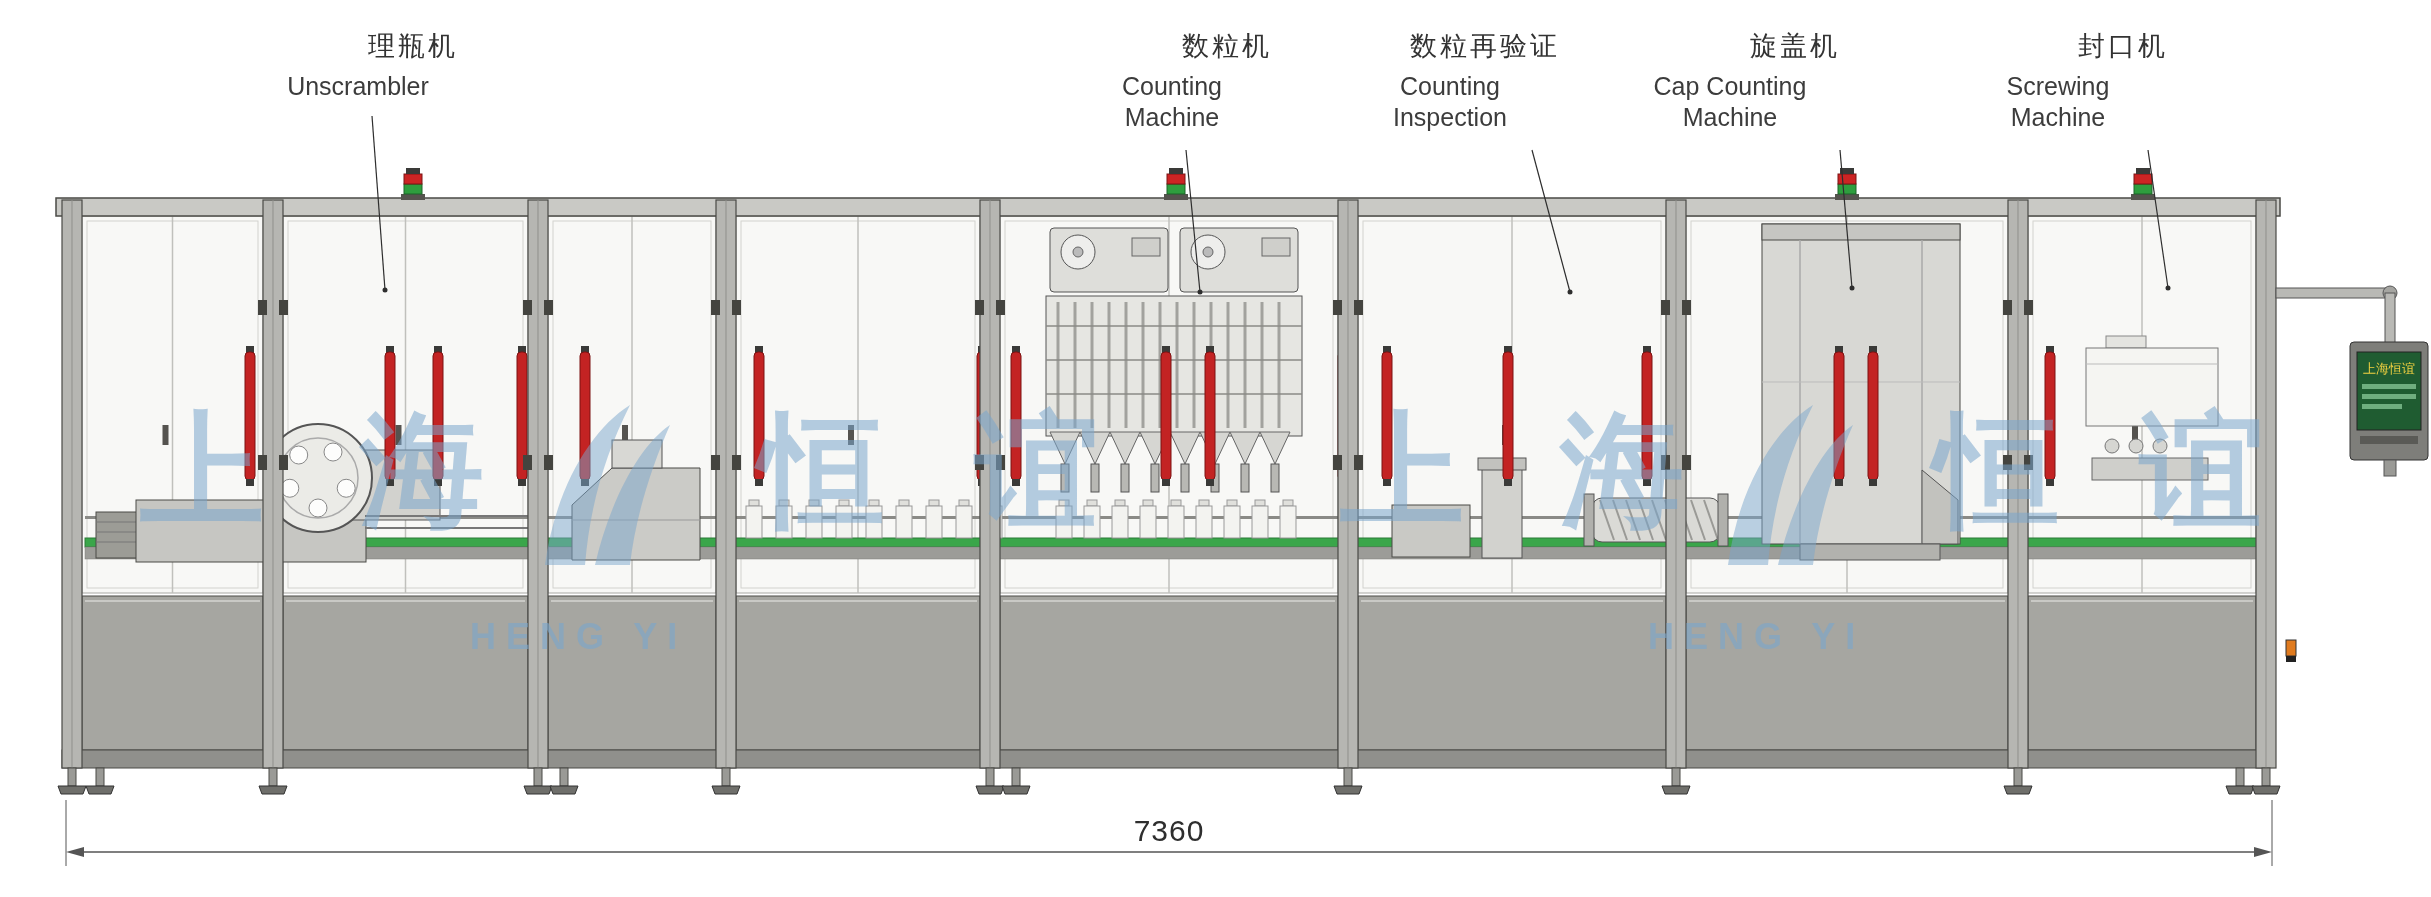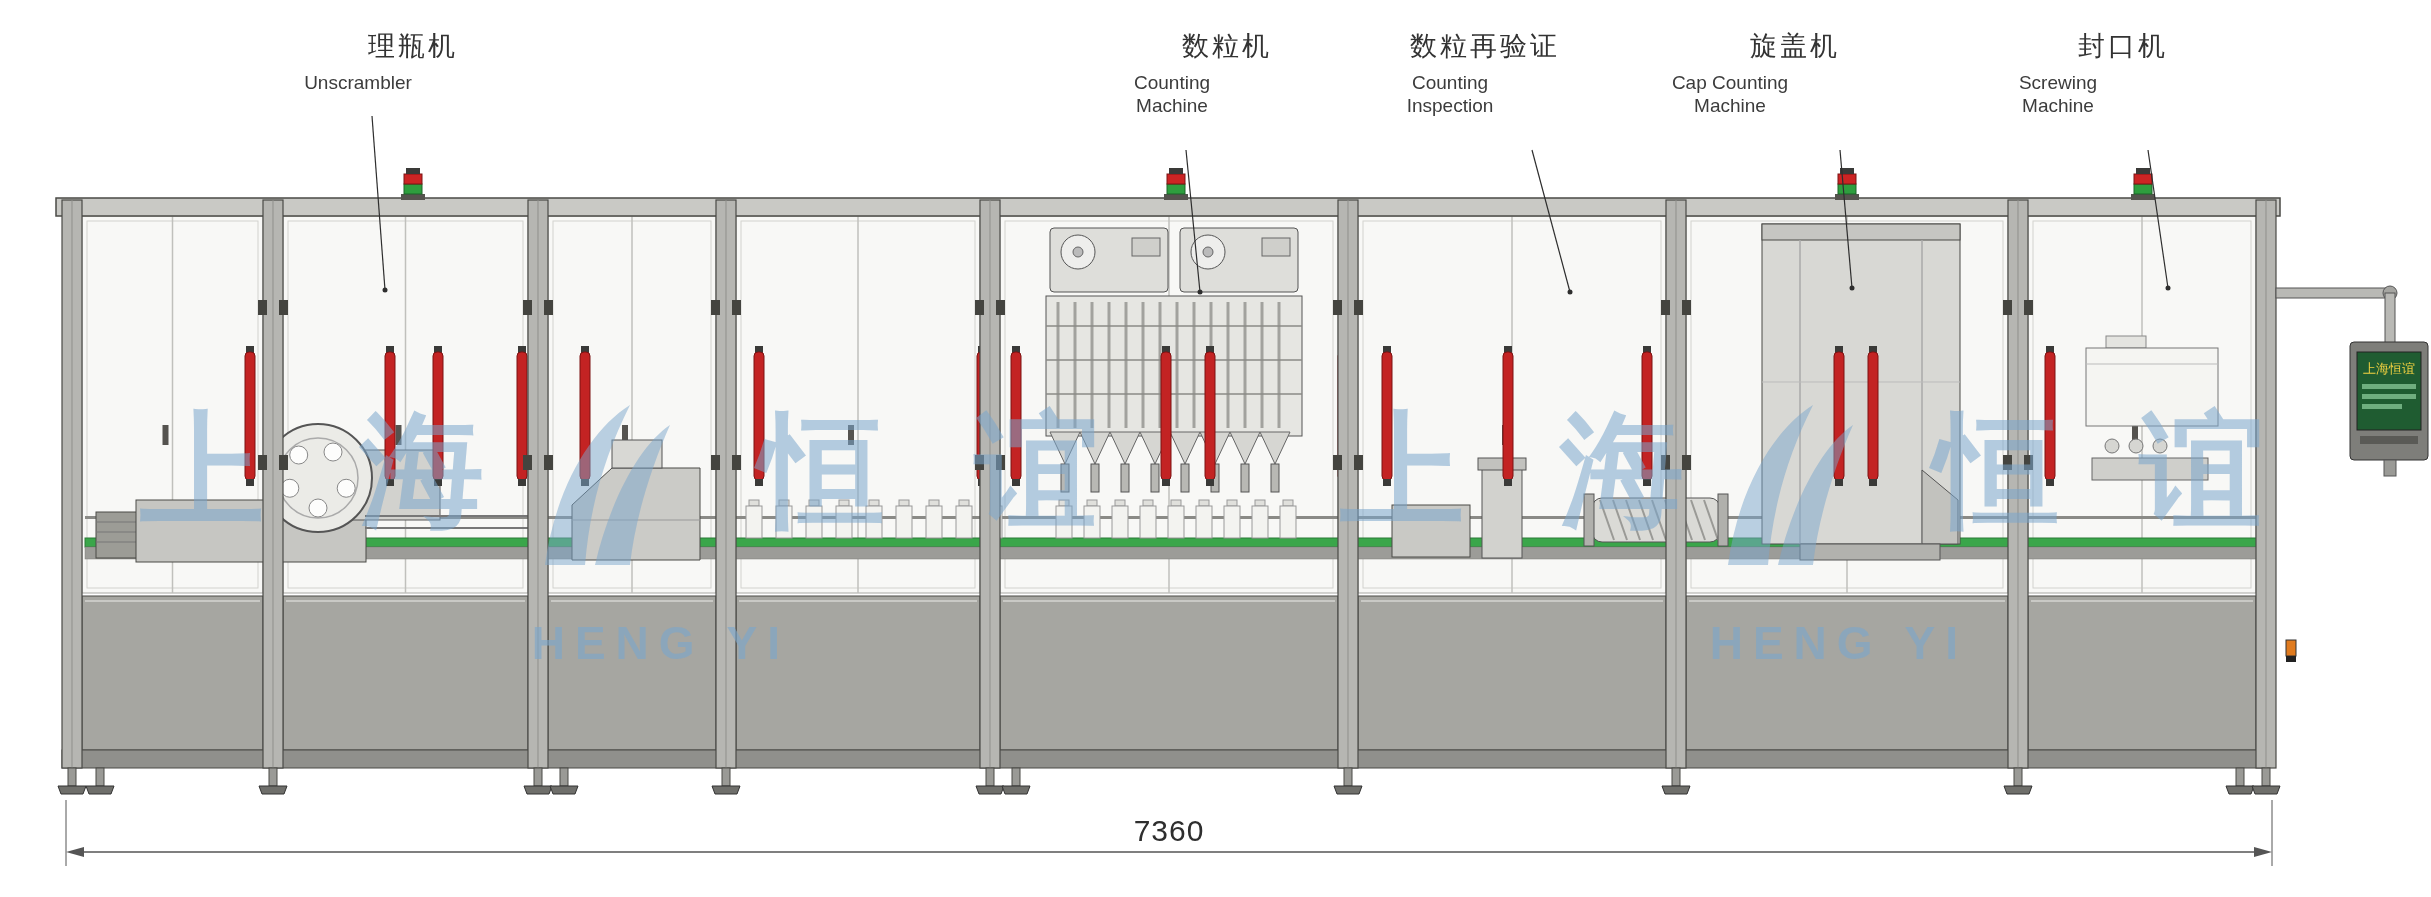--- a/index.html
+++ b/index.html
@@ -2,25 +2,25 @@
 <html><head>
 <meta charset="utf-8">
 <style>
   html,body{margin:0;padding:0;background:#fff;}
   body{font-family:"Liberation Sans", sans-serif;}
   .canvas{position:relative;width:2431px;height:897px;background:#fff;overflow:hidden;}
   svg.machine{position:absolute;left:0;top:0;z-index:10;}
   svg.machine text{font-family:"Liberation Sans", sans-serif;}
   .callout{position:absolute;top:28px;text-align:center;z-index:40;color:#333;}
   .callout .zh{font-size:27px;letter-spacing:3px;margin-bottom:7px;text-align:right;}
-  .callout .en{font-size:19px;line-height:1.22;color:#3c3c3c;}
+  .callout .en{font-size:25px;line-height:1.22;color:#3c3c3c;}
   .callout .en:empty{display:none;}
   .watermark{position:absolute;left:0;top:0;width:2431px;height:897px;z-index:30;pointer-events:none;}
   .wm-char{position:absolute;font-size:124px;font-weight:700;line-height:1;color:rgba(122,166,204,0.55);}
-  .wm-latin{position:absolute;font-size:46px;font-weight:700;letter-spacing:10px;color:rgba(122,166,204,0.62);width:320px;text-align:right;}
+  .wm-latin{position:absolute;font-size:36px;font-weight:700;letter-spacing:10px;color:rgba(122,166,204,0.62);width:320px;text-align:left;}
   .wm-logo{position:absolute;}
   .dim-label{position:absolute;left:1089px;top:814px;width:160px;text-align:center;
              font-size:30px;font-weight:400;color:#2e2e2e;z-index:40;letter-spacing:1px;}
 </style>
 </head>
 <body>
 
 <div class="canvas">
 
   <svg id="machine-svg" class="machine" width="2431" height="897" viewBox="0 0 2431 897">

